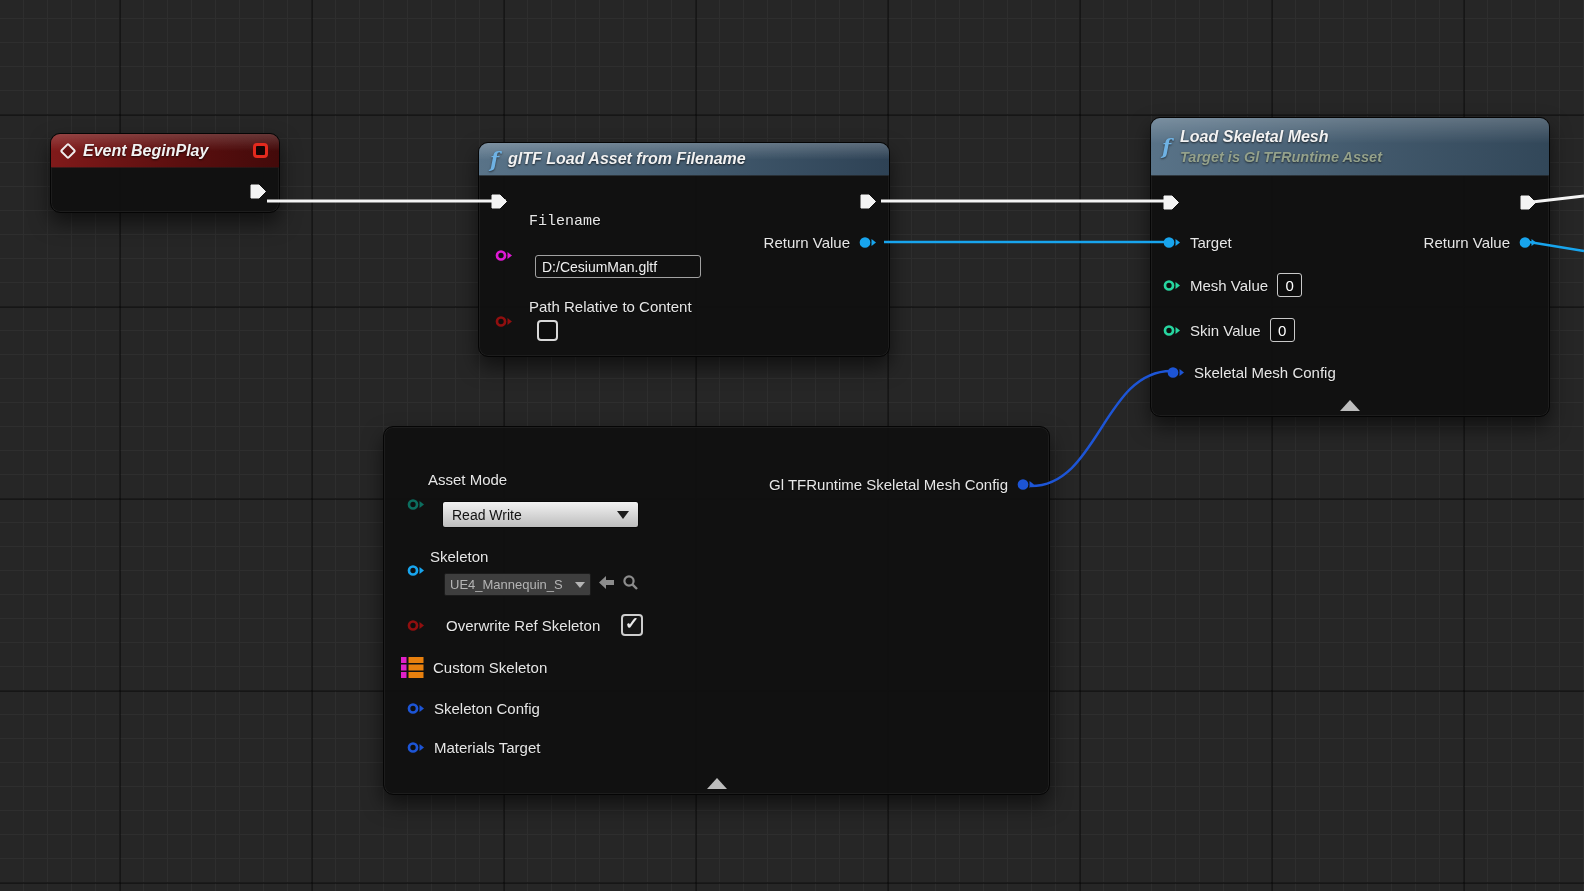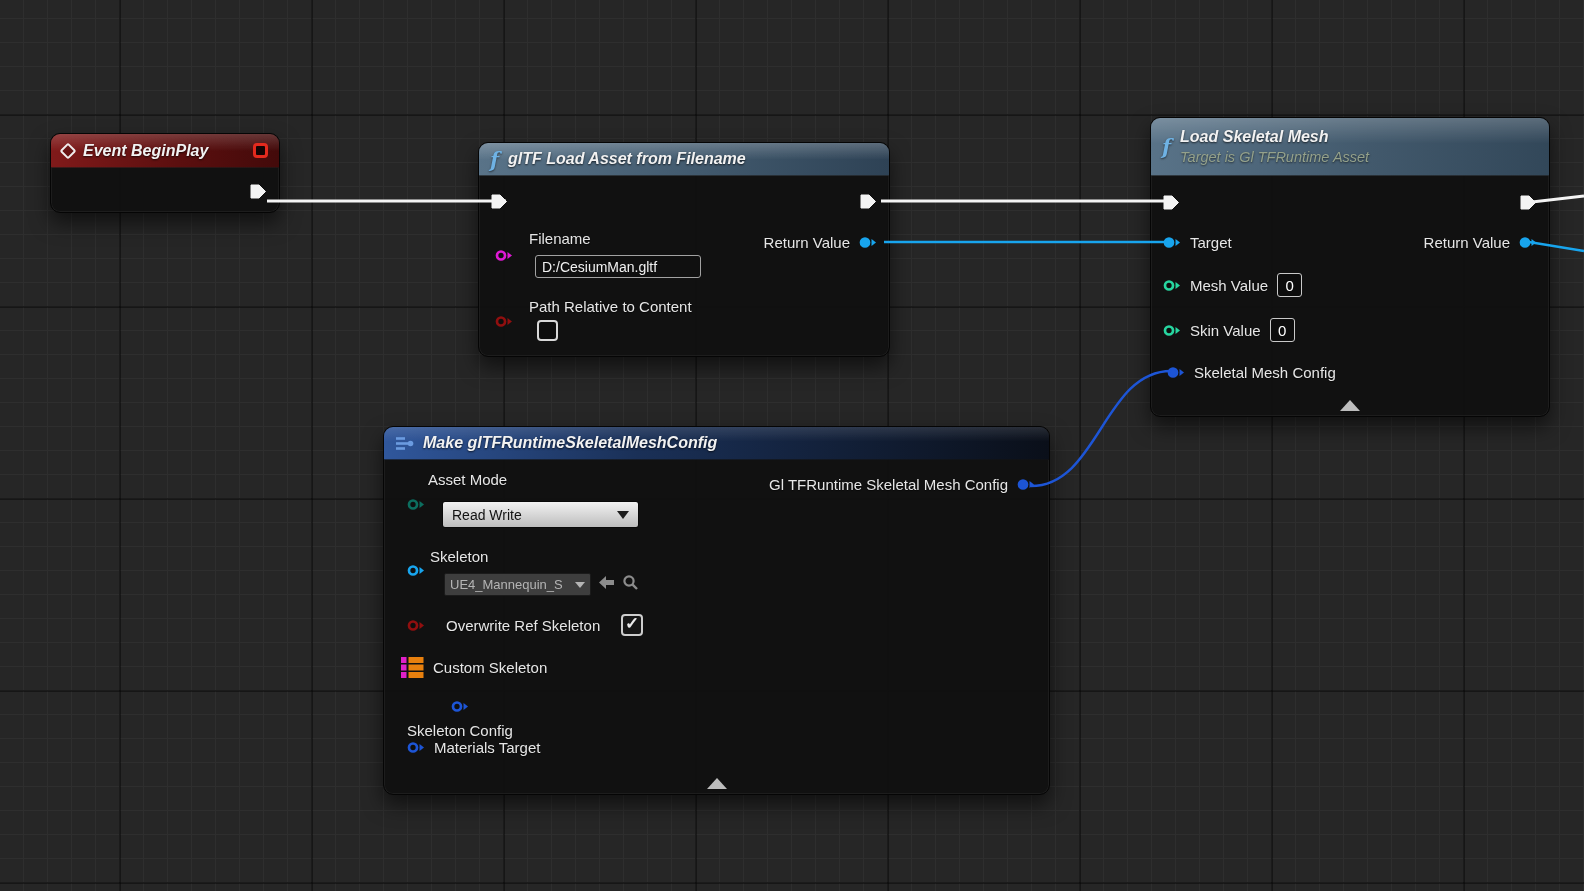--- a/index.html
+++ b/index.html
@@ -29,21 +29,21 @@
     border:1px solid #050505; border-radius:10px;
     box-shadow:0 10px 20px rgba(0,0,0,.55), inset 0 0 0 1px rgba(255,255,255,.05);
   }
   .hdr {
     position:absolute; left:0; right:0; top:0;
     display:flex; align-items:center; gap:9px; padding:0 11px;
     border-radius:9px 9px 0 0; color:#f2f2f2;
     border-bottom:1px solid rgba(0,0,0,.6);
   }
   .hdr .title { font-size:16px; font-weight:bold; text-shadow:0 1px 2px rgba(0,0,0,.7); white-space:nowrap;font-style:italic; }
-  .hdr .subtitle { font-size:14.5px; font-style:italic; color:#94a18b; font-weight:normal; text-shadow:0 1px 2px rgba(0,0,0,.6);text-align:center; }
+  .hdr .subtitle { font-size:14.5px; font-style:italic; color:#94a18b; font-weight:bold; text-shadow:0 1px 2px rgba(0,0,0,.6);text-align:center; }
 
   .hdr-event {
     height:34px;
     background:linear-gradient(180deg, rgba(255,255,255,.18), rgba(255,255,255,0) 52%),
                linear-gradient(90deg, #801a1a 0%, #5c0f0f 55%, #430a0a 100%);
   }
   .hdr-func {
     height:33px;
     background:linear-gradient(180deg, rgba(255,255,255,.22), rgba(255,255,255,0) 52%),
                linear-gradient(90deg, #597388 0%, #41596d 55%, #2e4255 100%);
@@ -144,21 +144,21 @@
       <svg class="execpin" width="17" height="17" viewBox="0 0 17 17">
           <polygon points="1,2 9,2 15.5,8.5 9,15 1,15"></polygon>
         </svg>
     </div>
     <div class="row" style="top:50px; right:12px;">
       <svg class="execpin" width="17" height="17" viewBox="0 0 17 17">
           <polygon points="1,2 9,2 15.5,8.5 9,15 1,15"></polygon>
         </svg>
     </div>
 
-    <div class="flabel" style="left:50px; top:87px;">Filename</div>
+    <div class="flabel" style="left:50px; top:70px;font-family:Liberation Mono, monospace;">Filename</div>
     <div class="row" style="top:106px; left:16px;">
       <svg class="pin p-string" width="18" height="13" viewBox="0 0 18 13">
           <circle cx="6" cy="6.5" r="4"></circle>
           <path class="tail" d="M12.5 3 L17 6.5 L12.5 10 Z"></path>
         </svg>
     </div>
     <input class="textinput" style="left: 56px; top: 112px; width: 166px; height: 23px;" value="D:/CesiumMan.gltf">
 
     <div class="row" style="top:91px; right:12px;">
       <span class="lbl">Return Value</span>
@@ -232,31 +232,20 @@
       <svg class="pin p-struct filled" width="18" height="13" viewBox="0 0 18 13">
           <circle cx="6" cy="6.5" r="4"></circle>
           <path class="tail" d="M12.5 3 L17 6.5 L12.5 10 Z"></path>
         </svg>
       <span class="lbl">Skeletal Mesh Config</span>
     </div>
     <div class="collapse"></div>
   </div>
 
   <div class="node" style="left:383px; top:426px; width:667px; height:369px;">
-    <div class="hdr hdr-make">
-      <svg width="19" height="15" viewBox="0 0 19 15">
-        <g stroke="#6b9be0" stroke-width="2.6" fill="#6b9be0">
-          <line x1="1" y1="2.5" x2="10" y2="2.5"></line>
-            <line x1="1" y1="7.5" x2="13" y2="7.5"></line>
-            <line x1="1" y1="12.5" x2="10" y2="12.5"></line>
-          <circle cx="15.5" cy="7.5" r="2.8" stroke="none"></circle>
-        </g>
-      </svg>
-      <span class="title">Make glTFRuntimeSkeletalMeshConfig</span>
-    </div>
 
     <div class="row" style="top:49px; right:14px;margin-left:40px;">
       <span class="lbl">Gl TFRuntime Skeletal Mesh Config</span>
       <svg class="pin p-struct filled" width="18" height="13" viewBox="0 0 18 13">
           <circle cx="6" cy="6.5" r="4"></circle>
           <path class="tail" d="M12.5 3 L17 6.5 L12.5 10 Z"></path>
         </svg>
     </div>
 
     <div class="flabel" style="left:44px; top:44px;">Asset Mode</div>
@@ -309,21 +298,21 @@
             <rect x="7.5" y="1" width="15" height="6" fill="var(--map_value)"></rect>
           <rect x="0" y="8.5" width="5.5" height="6" fill="var(--map_key)"></rect>
             <rect x="7.5" y="8.5" width="15" height="6" fill="var(--map_value)"></rect>
           <rect x="0" y="16" width="5.5" height="6" fill="var(--map_key)"></rect>
             <rect x="7.5" y="16" width="15" height="6" fill="var(--map_value)"></rect>
         </g>
       </svg>
       <span class="lbl">Custom Skeleton</span>
     </div>
 
-    <div class="row" style="top:273px; left:23px;flex-direction:column;">
+    <div class="row" style="top:273px; left:23px;">
       <svg class="pin p-struct" width="18" height="13" viewBox="0 0 18 13">
           <circle cx="6" cy="6.5" r="4"></circle>
           <path class="tail" d="M12.5 3 L17 6.5 L12.5 10 Z"></path>
         </svg>
       <span class="lbl">Skeleton Config</span>
     </div>
     <div class="row" style="top:312px; left:23px;">
       <svg class="pin p-struct" width="18" height="13" viewBox="0 0 18 13">
           <circle cx="6" cy="6.5" r="4"></circle>
           <path class="tail" d="M12.5 3 L17 6.5 L12.5 10 Z"></path>

